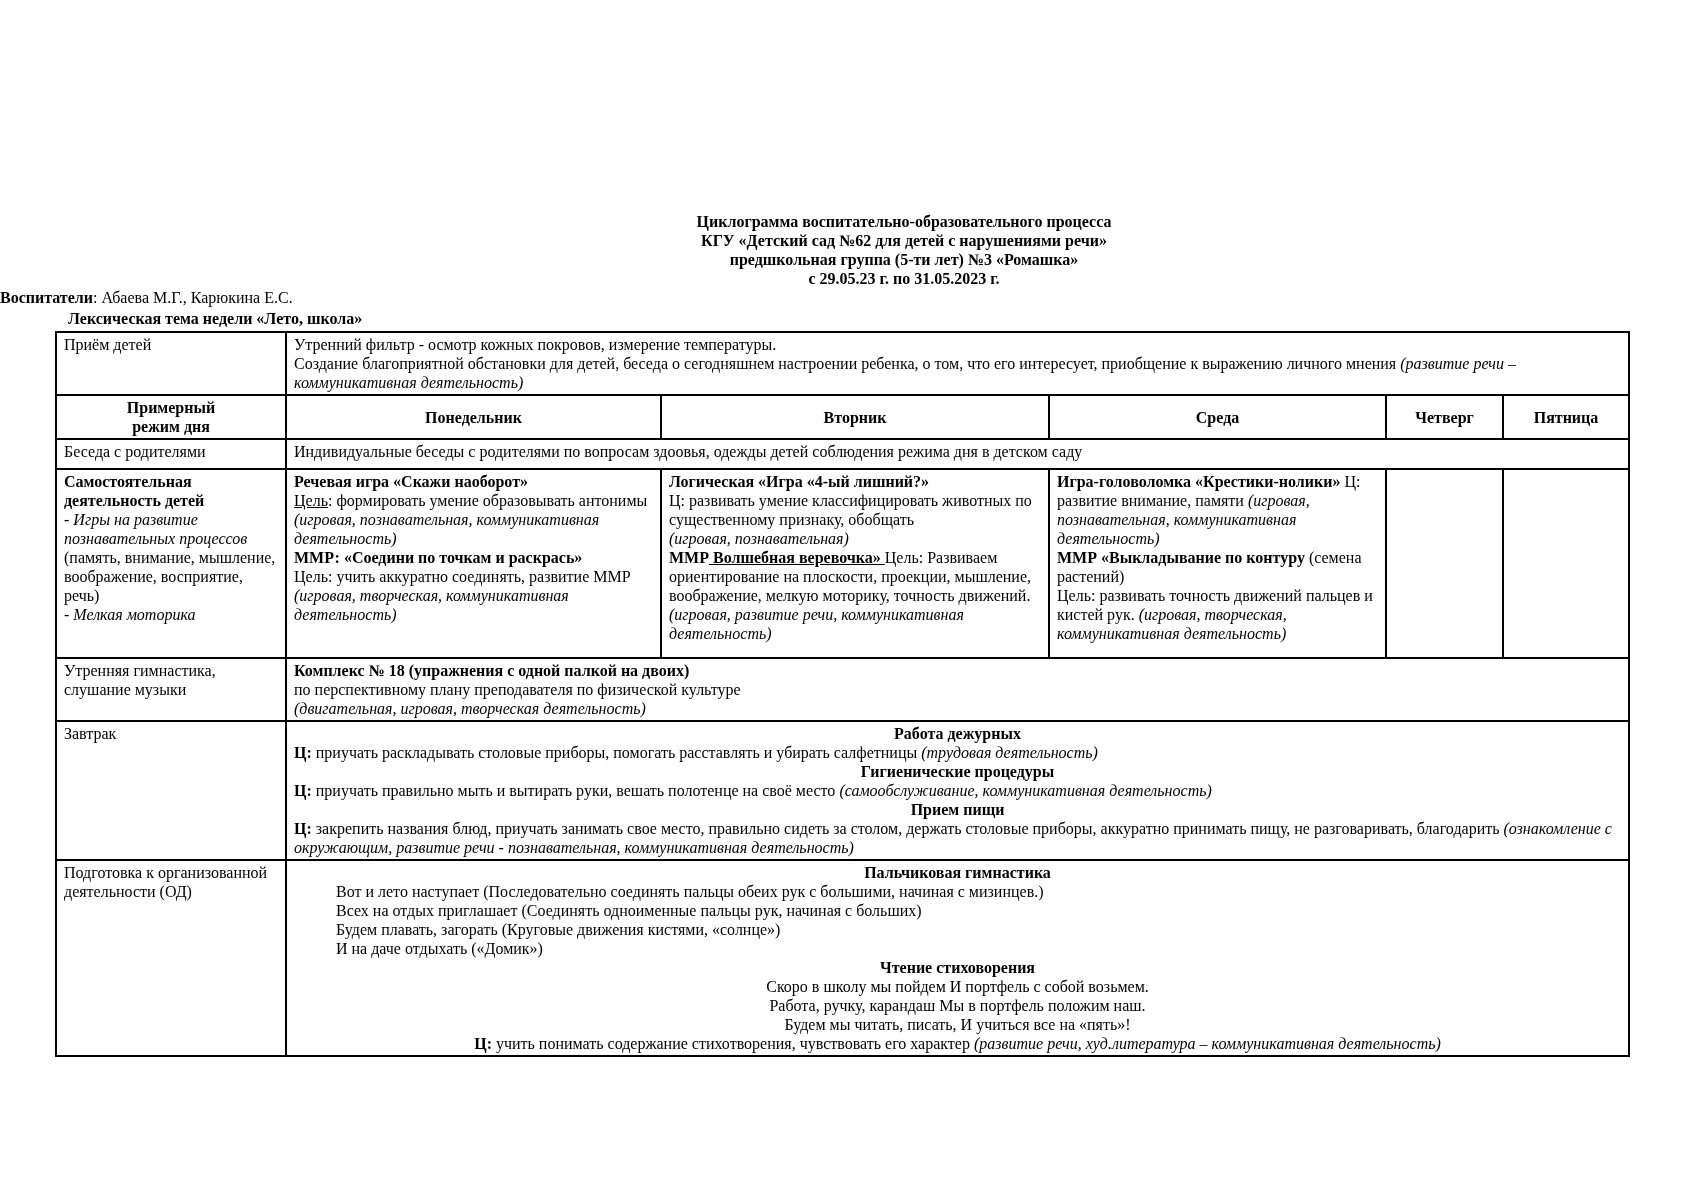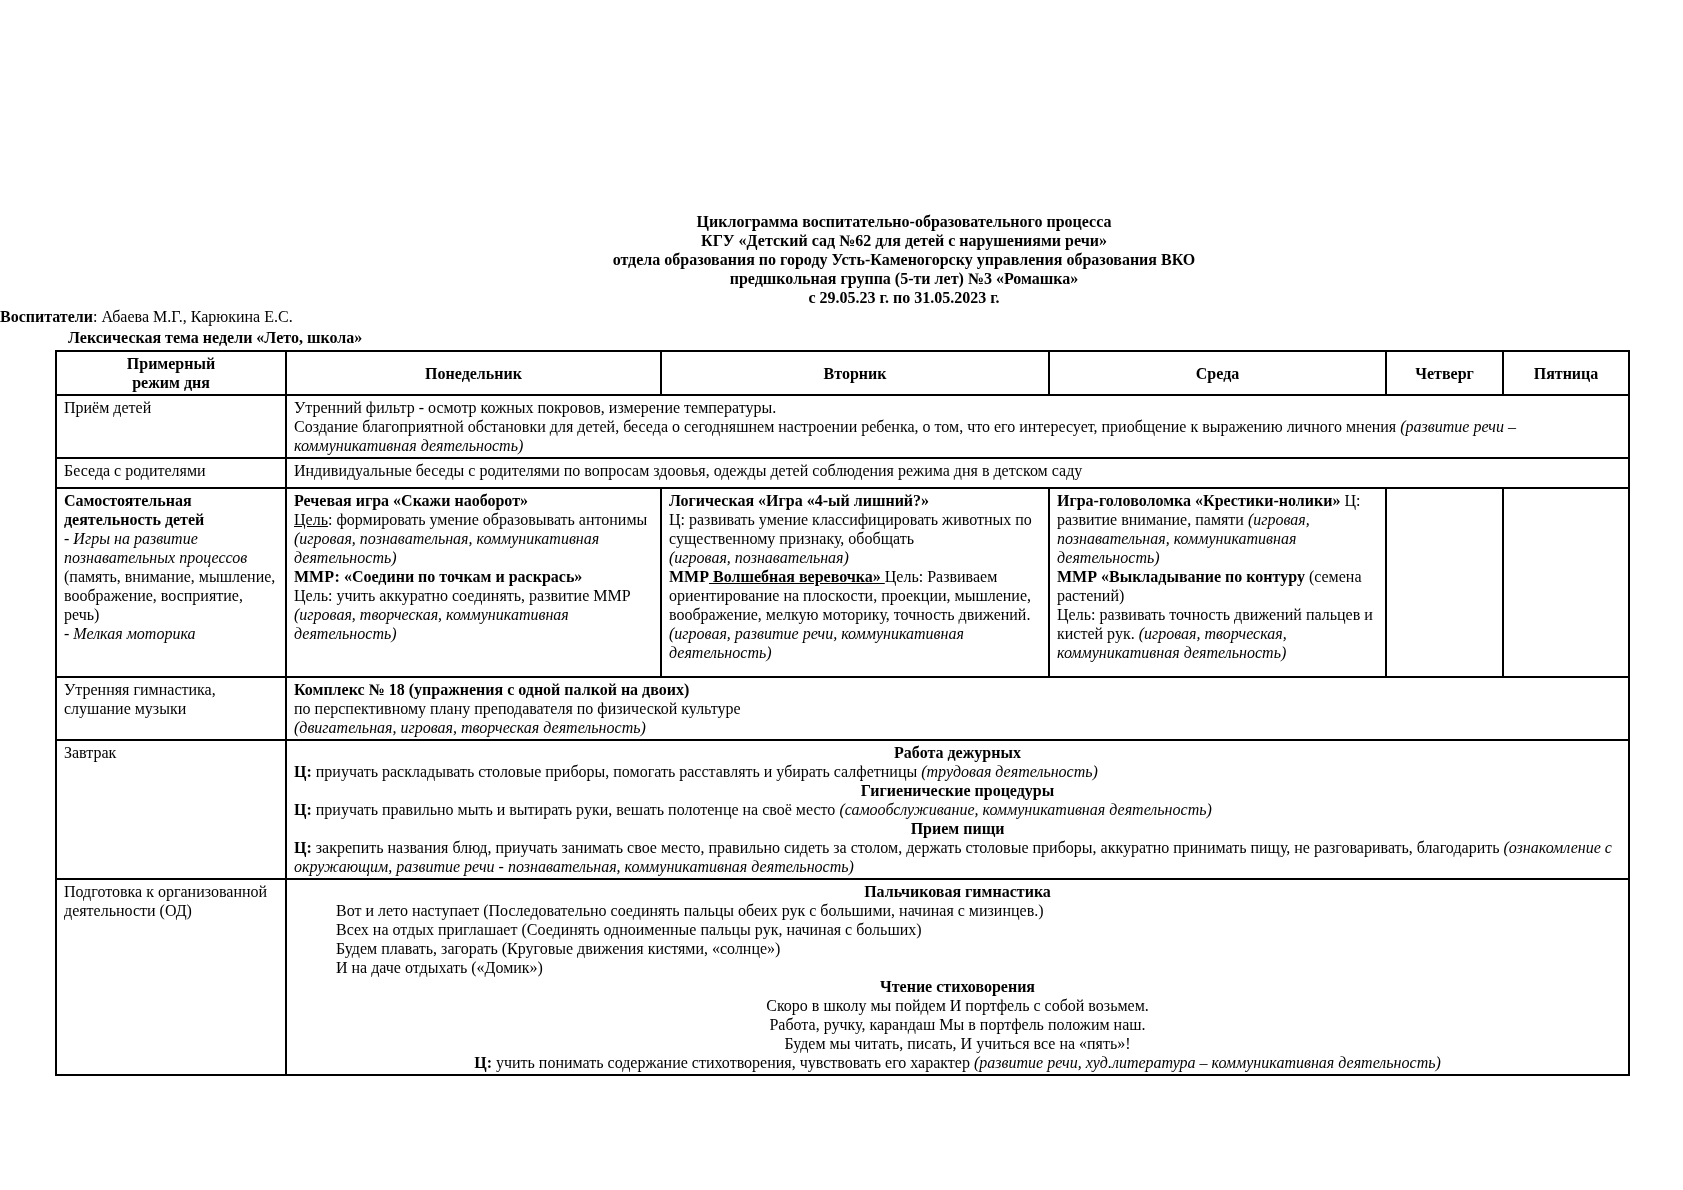--- a/index.html
+++ b/index.html
@@ -56,21 +56,20 @@
   .label-cell { font-weight: bold; }
   .vmid { vertical-align: middle; }
   .indent { padding-left: 42px; }
 </style>
 </head>
 <body>
 
 <div class="title-block">
   <div>Циклограмма воспитательно-образовательного процесса</div>
   <div>КГУ «Детский сад №62 для детей с нарушениями речи»</div>
-  <div>отдела образования по городу Усть-Каменогорску управления образования ВКО</div>
   <div>предшкольная  группа (5-ти лет) №3 «Ромашка»</div>
   <div>с 29.05.23 г. по 31.05.2023 г.</div>
 </div>
 
 <div class="teachers-line">
   <span class="b">Воспитатели</span><span>: Абаева М.Г., Карюкина Е.С.</span>
 </div>
 
 <div class="theme-line">Лексическая тема недели  «Лето, школа»</div>
 
@@ -78,38 +77,38 @@
   <colgroup>
     <col style="width:230px">
       <col style="width:375px">
       <col style="width:388px">
       <col style="width:337px">
       <col style="width:117px">
       <col style="width:126px">
   </colgroup>
 
   <tbody>
-      <tr style="height:44px">
+      <tr style="height:54px">
+    <td class="label-cell">Приём детей</td>
+    <td colspan="5">
+      <div>Утренний фильтр - осмотр кожных покровов, измерение температуры.</div>
+      <div><span>Создание благоприятной обстановки для детей, беседа о сегодняшнем настроении ребенка, о том, что его интересует, приобщение к выражению личного мнения </span><span class="i">(развитие речи – коммуникативная деятельность)</span></div>
+    </td>
+  </tr>
+
+  <tr style="height:44px">
     <th>
       <div>Примерный</div>
       <div>режим дня</div>
     </th>
     <th>Понедельник</th>
     <th>Вторник</th>
     <th>Среда</th>
     <th>Четверг</th>
     <th>Пятница</th>
-  </tr>
-
-  <tr style="height:54px">
-    <td class="label-cell">Приём детей</td>
-    <td colspan="5">
-      <div>Утренний фильтр - осмотр кожных покровов, измерение температуры.</div>
-      <div><span>Создание благоприятной обстановки для детей, беседа о сегодняшнем настроении ребенка, о том, что его интересует, приобщение к выражению личного мнения </span><span class="i">(развитие речи – коммуникативная деятельность)</span></div>
-    </td>
   </tr>
 
   <tr style="height:30px">
     <td class="label-cell">Беседа с родителями</td>
     <td colspan="5" class="center">Индивидуальные беседы с родителями по вопросам здоовья, одежды детей соблюдения режима дня в детском саду</td>
   </tr>
 
   <tr style="height:189px">
     <td>
       <div class="b">Самостоятельная деятельность детей</div>

